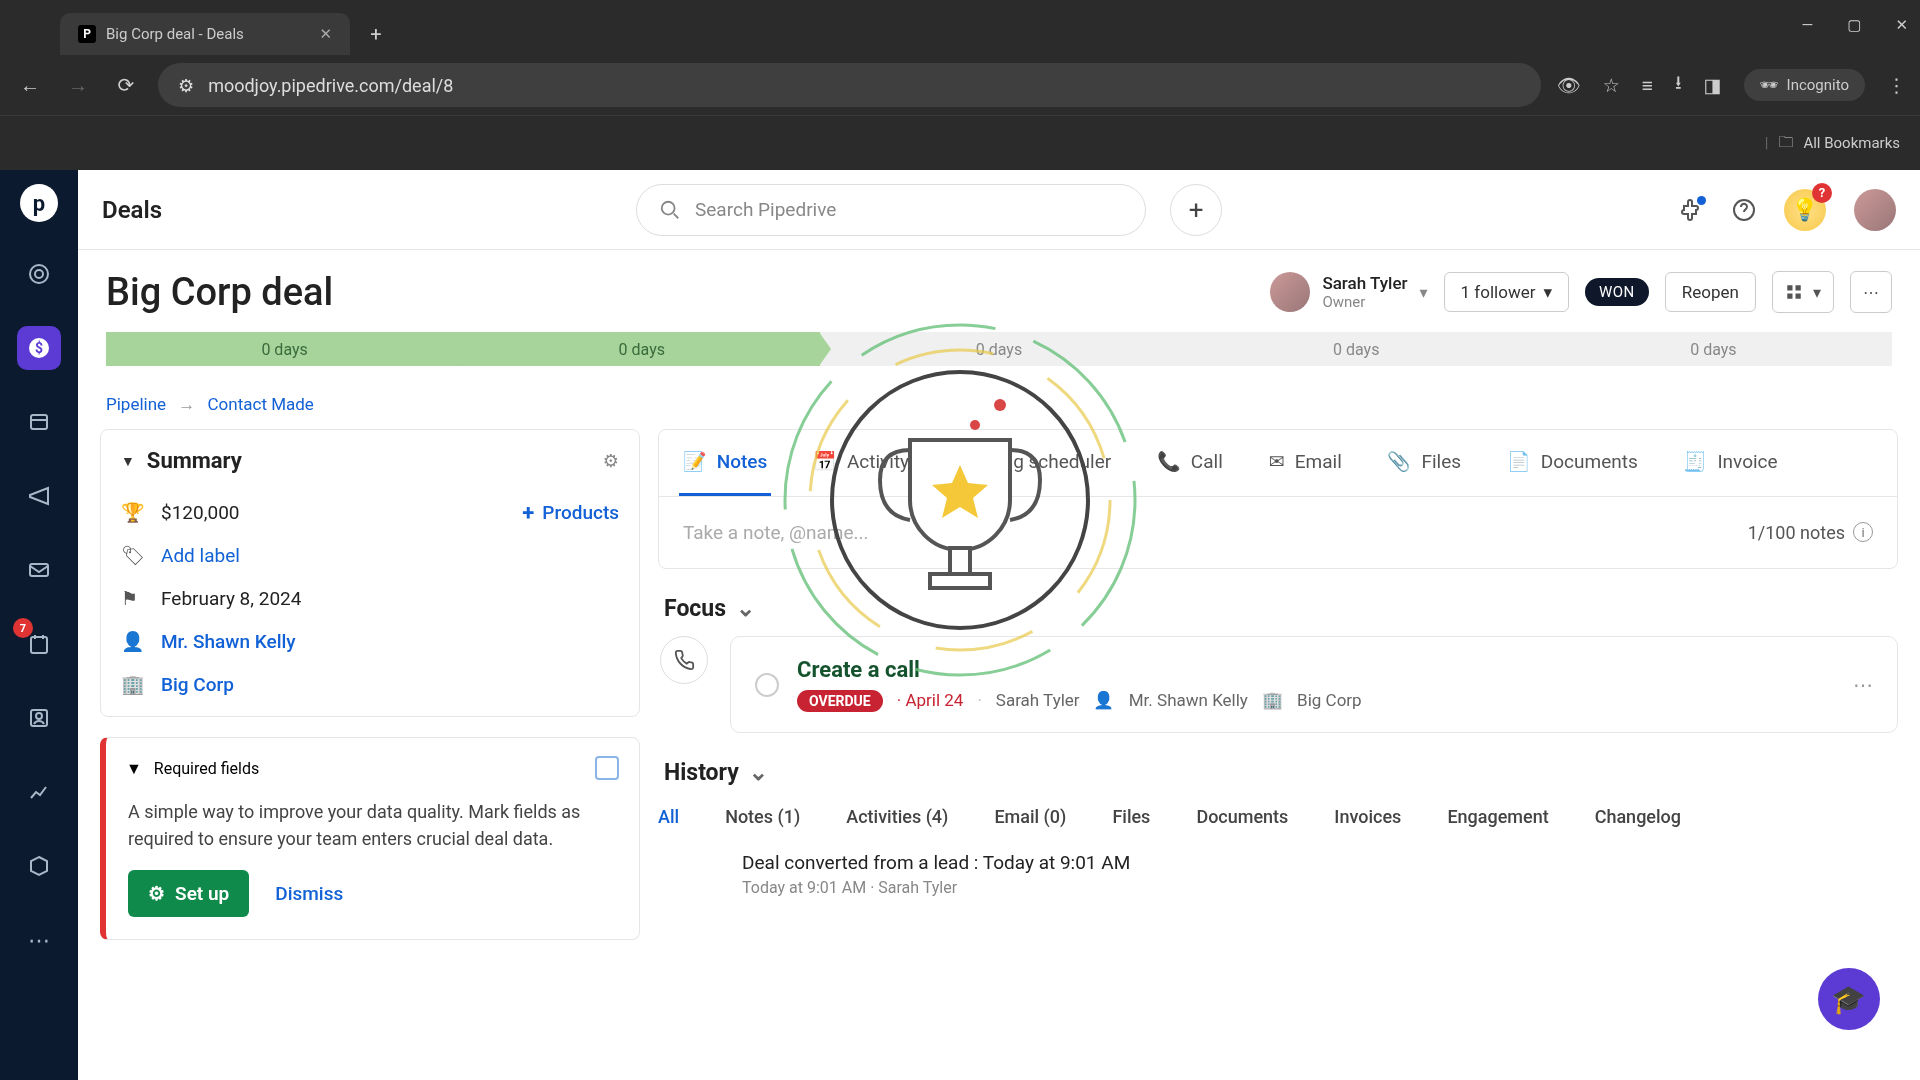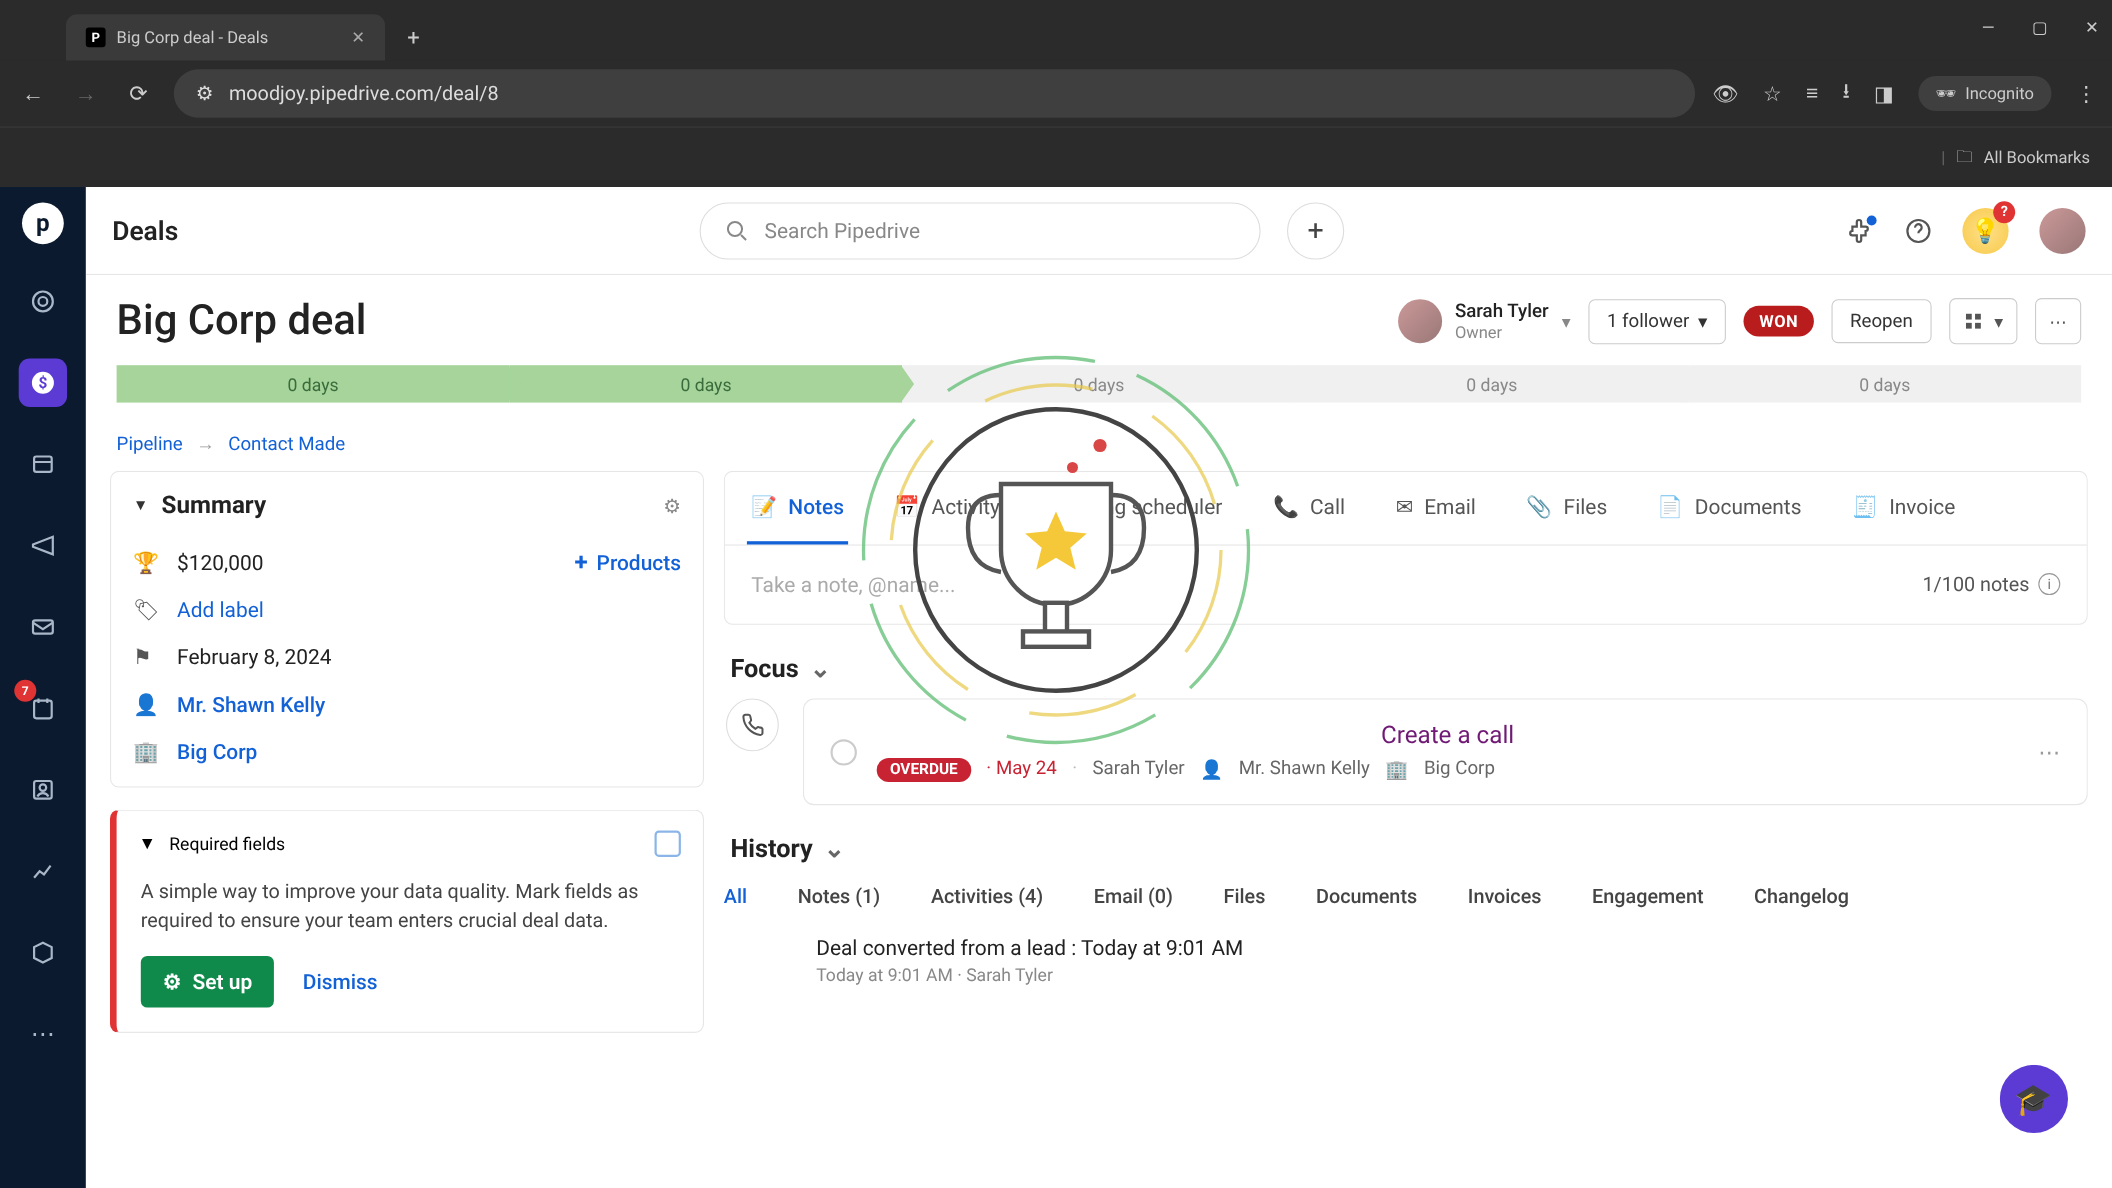--- a/index.html
+++ b/index.html
@@ -40,21 +40,21 @@
 .avatar { width: 42px; height: 42px; border-radius: 50%; background: linear-gradient(135deg,#c99,#977); }
 
 .deal-header { padding: 20px 28px 10px; display: flex; align-items: center; gap: 16px; }
 .deal-title { font-size: 38px; font-weight: 500; color: #222; flex: 0 0 auto; }
 .owner-block { margin-left: auto; display: flex; align-items: center; gap: 12px; }
 .owner-block .av { width: 40px; height: 40px; border-radius: 50%; background: linear-gradient(135deg,#c99,#977); }
 .owner-txt { display: flex; flex-direction: column; }
 .owner-txt .n { font-size: 17px; color: #222; font-weight: 500; }
 .owner-txt .r { font-size: 15px; color: #888; }
 .pill-btn { border: 1px solid #ccc; border-radius: 6px; padding: 9px 16px; font-size: 17px; color: #333; display: flex; align-items: center; gap: 8px; background: #fff; }
-.won-badge { background: #b91c1c; color: #fff; border-radius: 14px; padding: 5px 14px; font-size: 15px; font-weight: 700; letter-spacing: 0.5px; }
+.won-badge { background: #0f172a; color: #fff; border-radius: 14px; padding: 5px 14px; font-size: 15px; font-weight: 400; letter-spacing: 0.5px; }
 .icon-btn { border: 1px solid #ccc; border-radius: 6px; width: 42px; height: 42px; display: flex; align-items: center; justify-content: center; color: #555; }
 .layout-btn { border: 1px solid #ccc; border-radius: 6px; height: 42px; display: flex; align-items: center; padding: 0 12px; gap: 10px; color: #555; }
 
 .stages { display: flex; margin: 8px 28px 22px; }
 .stage { flex: 1; height: 34px; display: flex; align-items: center; justify-content: center; font-size: 16px; color: #3a6b3c; position: relative; }
 .stage.filled { background: #a6d49a; }
 .stage.empty { background: #f0f0f0; color: #888; }
 .stage::after { content: ""; position: absolute; right: -11px; top: 0; width: 0; height: 0; border-top: 17px solid transparent; border-bottom: 17px solid transparent; z-index: 1; }
 .stage.filled::after { border-left: 12px solid #a6d49a; }
 .stage.empty::after { border-left: 12px solid #f0f0f0; }
@@ -94,21 +94,21 @@
 .note-input .ph-txt { color: #aaa; font-size: 19px; }
 .note-count { margin-left: auto; color: #555; font-size: 18px; display: flex; align-items: flex-start; gap: 8px; }
 .info-ic { border: 1px solid #999; border-radius: 50%; width: 20px; height: 20px; display: flex; align-items: center; justify-content: center; font-size: 13px; color: #777; }
 
 .section-hdr { padding: 26px 6px 14px; font-size: 23px; font-weight: 700; color: #222; display: flex; align-items: center; gap: 10px; }
 .focus-card { border: 1px solid #e6e6e6; border-radius: 10px; padding: 20px 24px; display: flex; align-items: center; gap: 18px; position: relative; }
 .focus-ic { width: 48px; height: 48px; border: 1px solid #ddd; border-radius: 50%; display: flex; align-items: center; justify-content: center; color: #555; font-size: 20px; position: absolute; left: -70px; background: #fff; }
 .focus-wrap { position: relative; margin-left: 72px; }
 .focus-card .chk { width: 24px; height: 24px; border: 2px solid #ccc; border-radius: 50%; }
 .focus-card .body { flex: 1; }
-.focus-card .title-r { font-size: 22px; font-weight: 400; color: #701a75; text-align: center; }
+.focus-card .title-r { font-size: 22px; font-weight: 700; color: #14532d; }
 .focus-card .meta { display: flex; gap: 14px; margin-top: 8px; font-size: 17px; color: #666; }
 .overdue { background: #c82333; color: #fff; border-radius: 12px; padding: 3px 12px; font-size: 14px; font-weight: 700; }
 .meta .red { color: #c82333; }
 .meta .sep { color: #bbb; }
 .focus-card .more { color: #999; font-size: 20px; }
 
 .hist-tabs { display: flex; gap: 46px; padding: 6px 0 18px; font-size: 18px; color: #444; font-weight: 500; }
 .hist-tabs .ht.active { color: #1261d6; }
 .hist-item { padding: 6px 24px; font-size: 19px; color: #222; }
 .hist-item .sub { color: #888; font-size: 16px; margin-top: 4px; }
@@ -417,21 +417,21 @@
               <svg width="22" height="22" viewBox="0 0 24 24" fill="none" stroke="currentColor" stroke-width="2">
                 <path d="M22 16.92v3a2 2 0 01-2.18 2A19 19 0 013.08 4.18 2 2 0 015 2h3a2 2 0 012 1.72c.12.9.32 1.77.6 2.61a2 2 0 01-.45 2.11L9 9.91a16 16 0 006 6l1.47-1.15a2 2 0 012.11-.45c.84.28 1.71.48 2.61.6A2 2 0 0122 16.92z"></path>
               </svg>
             </div>
           <div class="focus-card">
             <div class="chk"></div>
             <div class="body">
               <div class="title-r">Create a call</div>
               <div class="meta">
                 <span class="overdue">OVERDUE</span>
-                <span class="red">· <span>May 24</span></span>
+                <span class="red">· <span>April 24</span></span>
                 <span class="sep">·</span>
                 <span>Sarah Tyler</span>
                 <span style="color:#888">👤</span>
                 <span>Mr. Shawn Kelly</span>
                 <span style="color:#888">🏢</span>
                 <span>Big Corp</span>
               </div>
             </div>
             <span class="more">⋯</span>
           </div>

